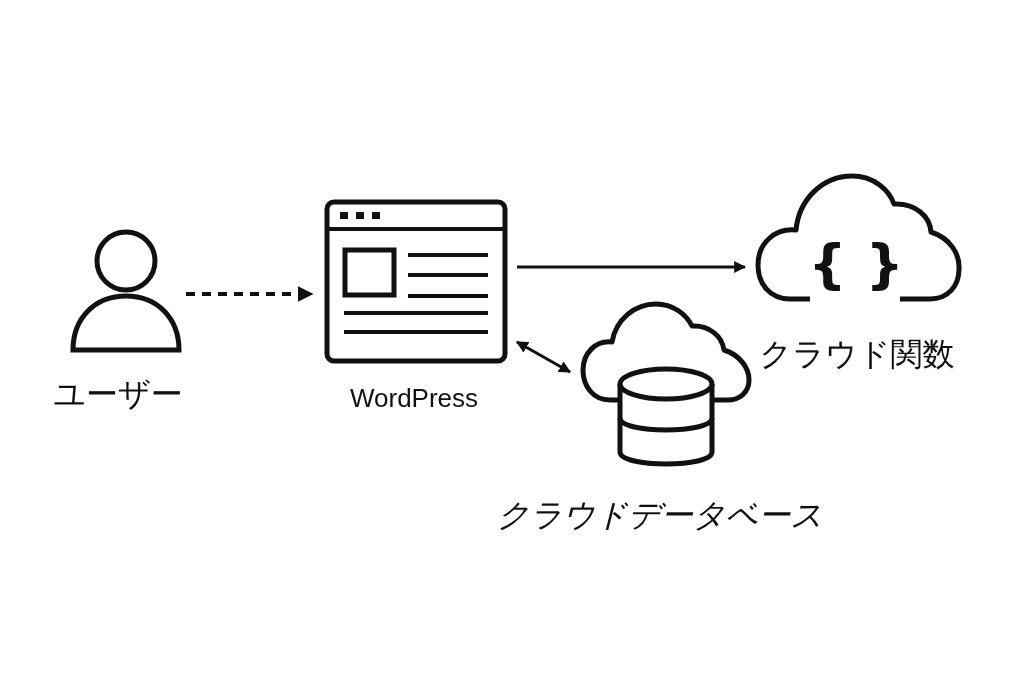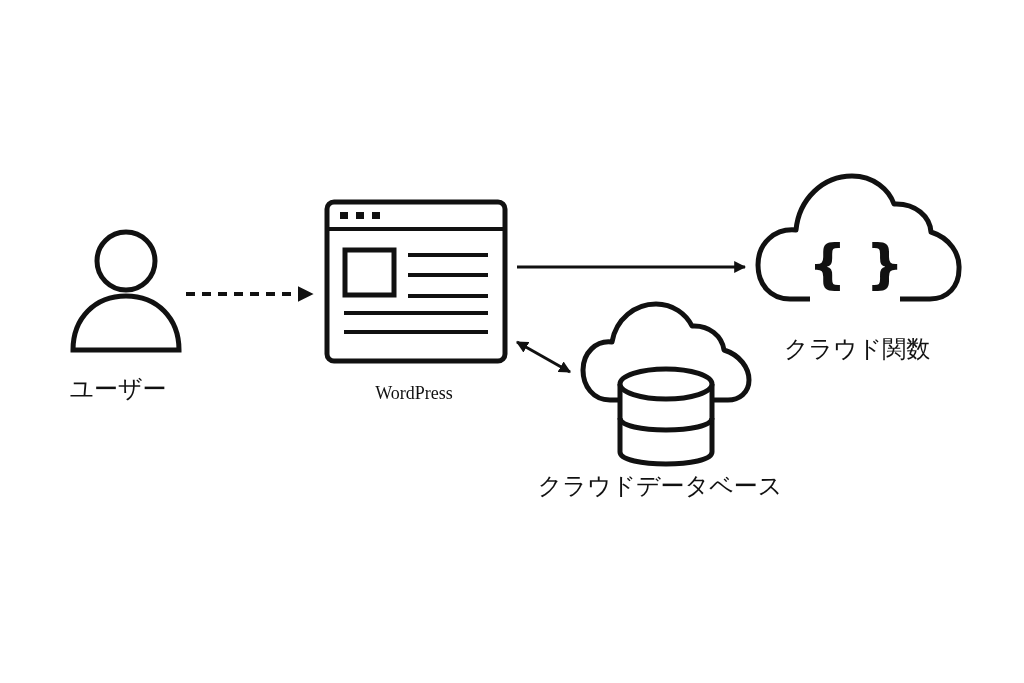--- a/index.html
+++ b/index.html
@@ -1,19 +1,19 @@
 <!DOCTYPE html>
 <html><head>
 <meta charset="utf-8">
 <style>
   html, body { margin: 0; padding: 0; background: #ffffff; }
   body { width: 1024px; height: 683px; position: relative; overflow: hidden; font-family: "DejaVu Sans", sans-serif; }
   svg.diagram { position: absolute; left: 0; top: 0; }
-  .label { position: absolute; color: #111111; font-size: 24px; white-space: nowrap; transform: translateX(-50%); }
-  .label.latin { font-family: Liberation Serif, serif; font-size: 18px; }
+  .label { position: absolute; color: #111111; font-size: 32px; white-space: nowrap; transform: translateX(-50%); }
+  .label.latin { font-family: Liberation Sans, sans-serif; font-size: 26px; }
 </style>
 </head>
 <body>
 
 <svg class="diagram" width="1024" height="683" viewBox="0 0 1024 683">
   <defs>
     <marker id="arrowhead" viewBox="0 0 10 10" refX="9" refY="5" markerWidth="4" markerHeight="4" orient="auto-start-reverse">
       <path d="M0,0 L10,5 L0,10 z" fill="#111"></path>
     </marker>
   </defs>
@@ -58,13 +58,13 @@
              C749,393 739,400 728,400 L712,400" fill="none" stroke="#111" stroke-width="5" stroke-linejoin="round"></path>
     <path d="M620,384 L620,452 C620,468 712,468 712,452 L712,384" fill="#fff" stroke="#111" stroke-width="5"></path>
     <ellipse cx="666" cy="384" rx="46" ry="15" fill="#fff" stroke="#111" stroke-width="5"></ellipse>
     <path d="M620,418 C620,434 712,434 712,418" fill="none" stroke="#111" stroke-width="5"></path>
   </g>
 </svg>
 
 <div class="label" style="left:118px; top:373px;">ユーザー</div>
 <div class="label latin" style="left:414px; top:383px;">WordPress</div>
 <div class="label" style="left:857px; top:333px;">クラウド関数</div>
-<div class="label" style="left:660px; top:470px;">クラウドデータベース</div>
+<div class="label" style="left:660px; top:494px;font-style:italic;">クラウドデータベース</div>
 
 </body></html>

